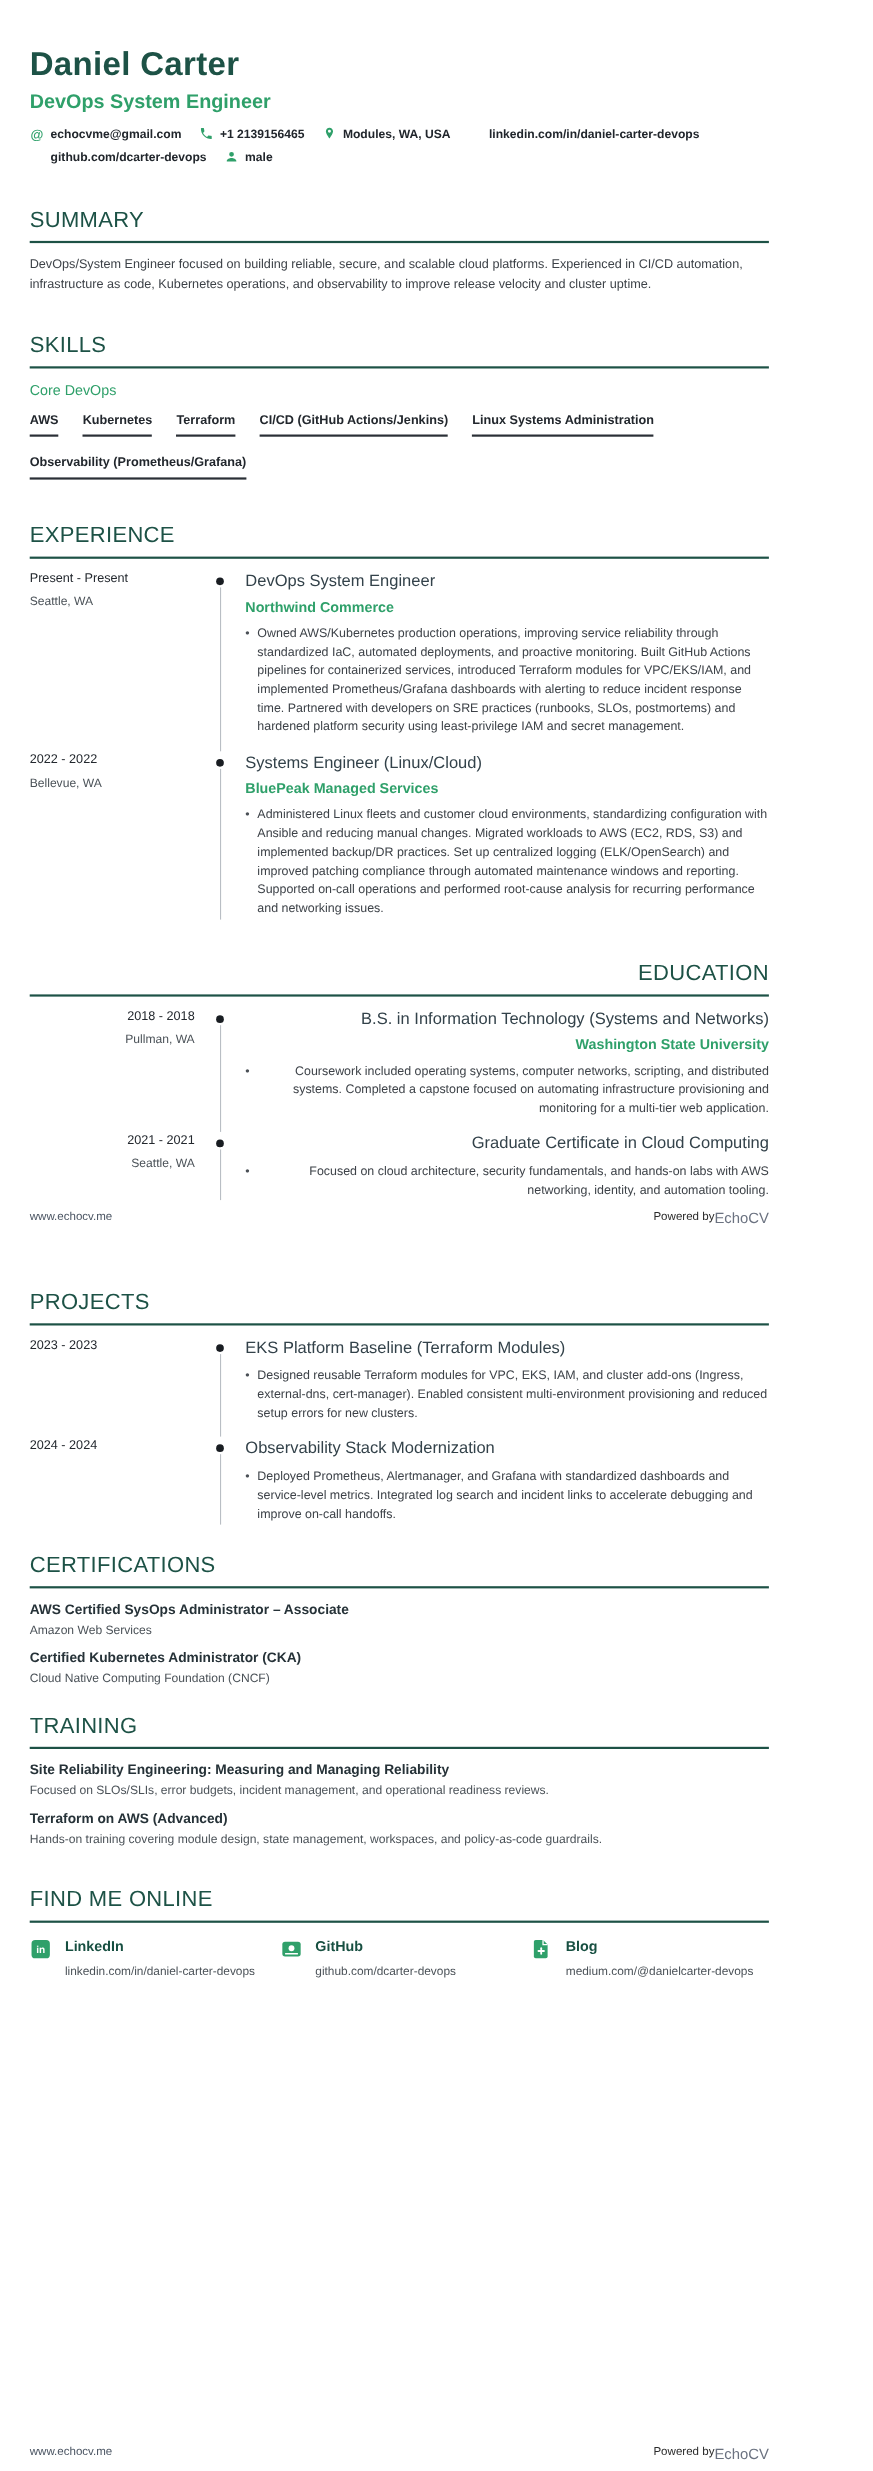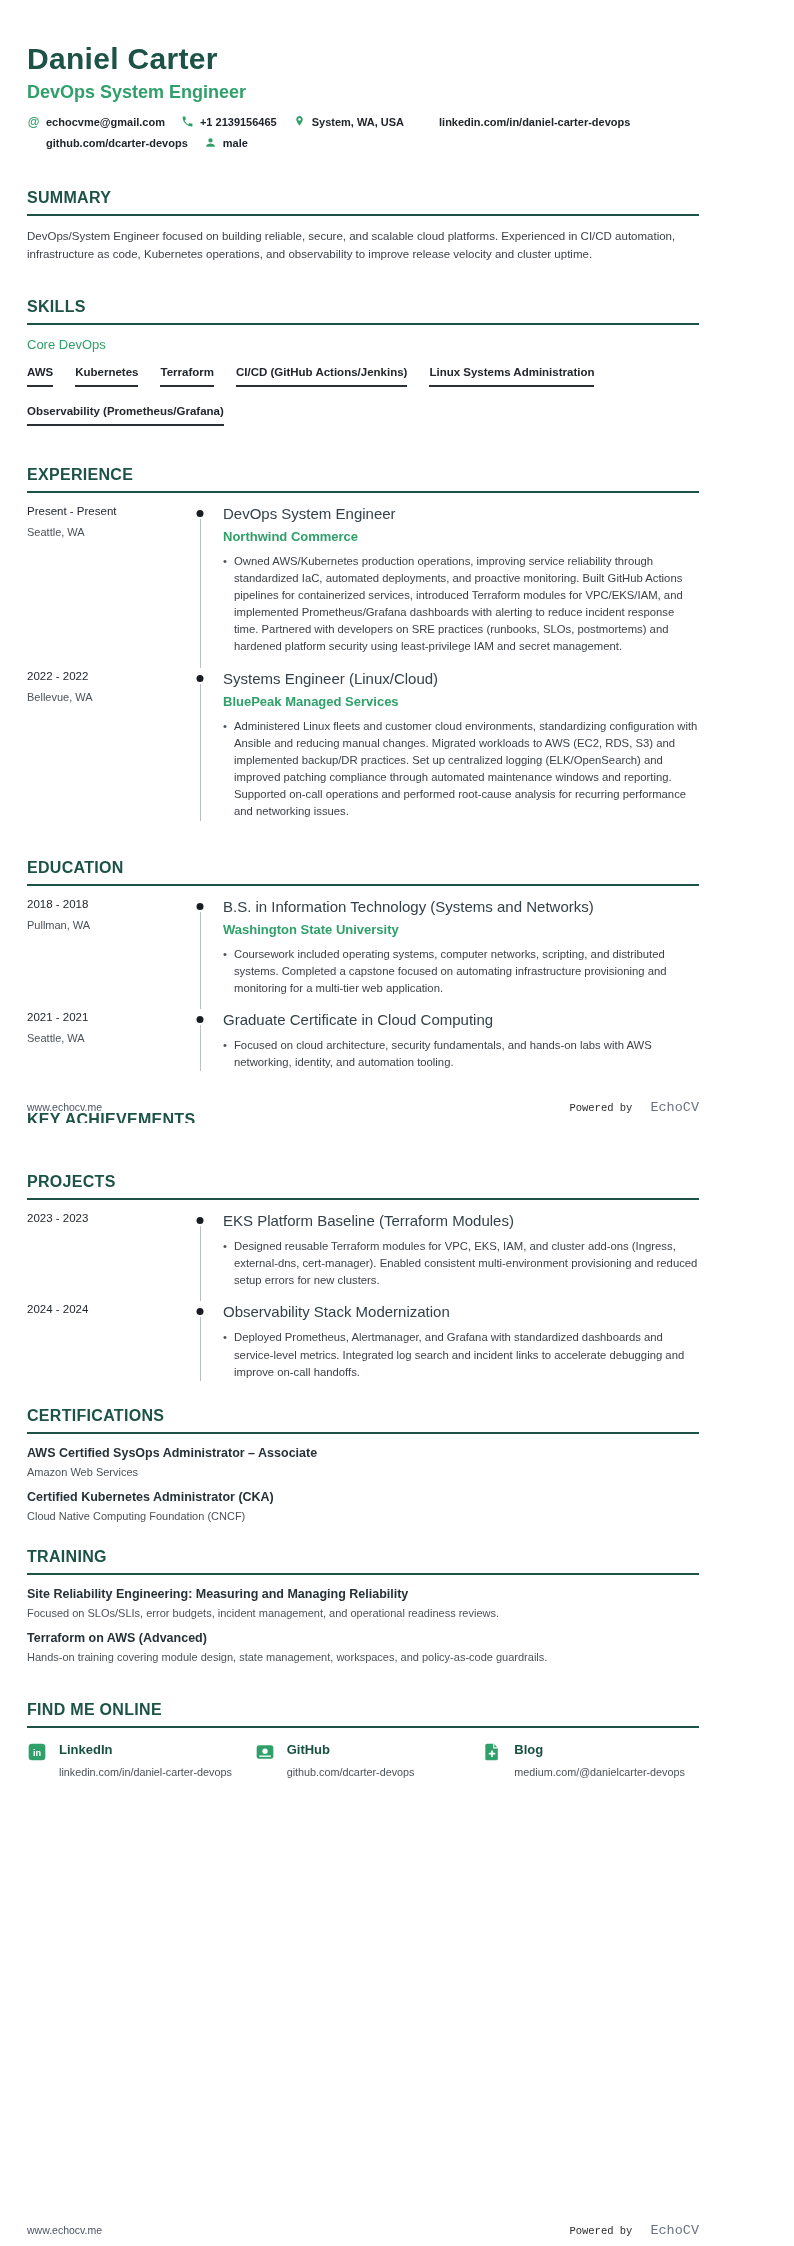--- a/index.html
+++ b/index.html
@@ -31,21 +31,21 @@
   .name{font-size:30px;font-weight:700;color:var(--heading);letter-spacing:.3px;}
   .subtitle{font-size:18px;font-weight:700;color:var(--accent);margin-top:6px;}
   .contacts{display:flex;flex-wrap:wrap;column-gap:16px;row-gap:8px;margin-top:12px;max-width:740px;}
   .contact{display:inline-flex;align-items:center;gap:6px;font-size:11px;font-weight:700;color:#21262c;}
   .cicon{display:inline-flex;width:13px;height:13px;color:var(--accent);flex:0 0 auto;align-items:center;justify-content:center;font-size:12px;font-weight:700;}
   .cicon svg{width:13px;height:13px;}
   .cicon.spacer{visibility:hidden;}
   
   section{margin-top:34px;}
   h2{
-    font-size:16px;font-weight:700;color:var(--heading);
+    font-size:20px;font-weight:400;color:var(--heading);
     letter-spacing:.3px;
     border-bottom:2px solid var(--heading);
     padding-bottom:7px;margin-bottom:12px;
   }
   .para{font-size:11.5px;line-height:1.55;color:var(--body);max-width:740px;}
   
   .skill-group{font-size:13px;color:var(--accent);margin:10px 0 14px 0;}
   .chips{display:flex;flex-wrap:wrap;column-gap:22px;row-gap:18px;}
   .chip{font-size:11.5px;font-weight:700;color:#22272d;padding-bottom:7px;border-bottom:2px solid #2a2f36;}
   
@@ -70,21 +70,21 @@
   .online-icon{flex:0 0 auto;width:20px;height:20px;color:var(--accent);}
   .online-icon svg{width:20px;height:20px;}
   .online-label{font-size:13px;font-weight:700;color:#174f41;}
   .online-url{font-size:10.8px;color:var(--muted);margin-top:9px;}
   
   .page-footer{
     position:absolute;left:27px;right:27px;bottom:8px;
     display:flex;justify-content:space-between;align-items:baseline;
   }
   .footer-site{font-size:10.5px;color:#4b5563;}
-  .footer-powered{font-size:10.5px;color:#2b2b2b;display:flex;align-items:center;gap:18px;font-family:Liberation Mono, monospace;}
+  .footer-powered{font-size:10.5px;color:#2b2b2b;display:flex;align-items:flex-start;gap:0;}
   .footer-brand{font-size:13.5px;color:#6b7280;}
 </style>
 </head>
 <body>
 
 <div class="page">
 
   <header>
     <div class="name">Daniel Carter</div>
     <div class="subtitle">DevOps System Engineer</div>
@@ -100,21 +100,21 @@
             </svg>
         </span>
         <span>+1 2139156465</span>
       </span>
       <span class="contact">
         <span class="cicon">
           <svg viewBox="0 0 24 24" fill="currentColor">
               <path d="M12 2C8.7 2 6 4.7 6 8c0 4.4 6 12 6 12s6-7.6 6-12c0-3.3-2.7-6-6-6zm0 8.5A2.5 2.5 0 1 1 12 5.5a2.5 2.5 0 0 1 0 5z"></path>
             </svg>
         </span>
-        <span>System, WA, USA</span>
+        <span>Modules, WA, USA</span>
       </span>
       <span class="contact">
         <span class="cicon spacer">@</span>
         <span>linkedin.com/in/daniel-carter-devops</span>
       </span>
       <span class="contact">
         <span class="cicon spacer">@</span>
         <span>github.com/dcarter-devops</span>
       </span>
       <span class="contact">
@@ -181,21 +181,21 @@
         <div class="ttitle">Systems Engineer (Linux/Cloud)</div>
         <div class="tcompany">BluePeak Managed Services</div>
         <div class="tbullet">
           <span class="b">•</span>
           <span>Administered Linux fleets and customer cloud environments, standardizing configuration with Ansible and reducing manual changes. Migrated workloads to AWS (EC2, RDS, S3) and implemented backup/DR practices. Set up centralized logging (ELK/OpenSearch) and improved patching compliance through automated maintenance windows and reporting. Supported on-call operations and performed root-cause analysis for recurring performance and networking issues.</span>
         </div>
       </div>
     </div>
   </section>
 
-  <section style="margin-top:38px;">
+  <section style="margin-top:38px;text-align:right;">
     <h2>EDUCATION</h2>
 
     <div class="titem">
       <div class="tleft">
         <div class="tdates">2018 - 2018</div>
         <div class="tloc">Pullman, WA</div>
       </div>
       <div class="tmid">
         <span class="tdot"></span>
         <span class="tline"></span>

